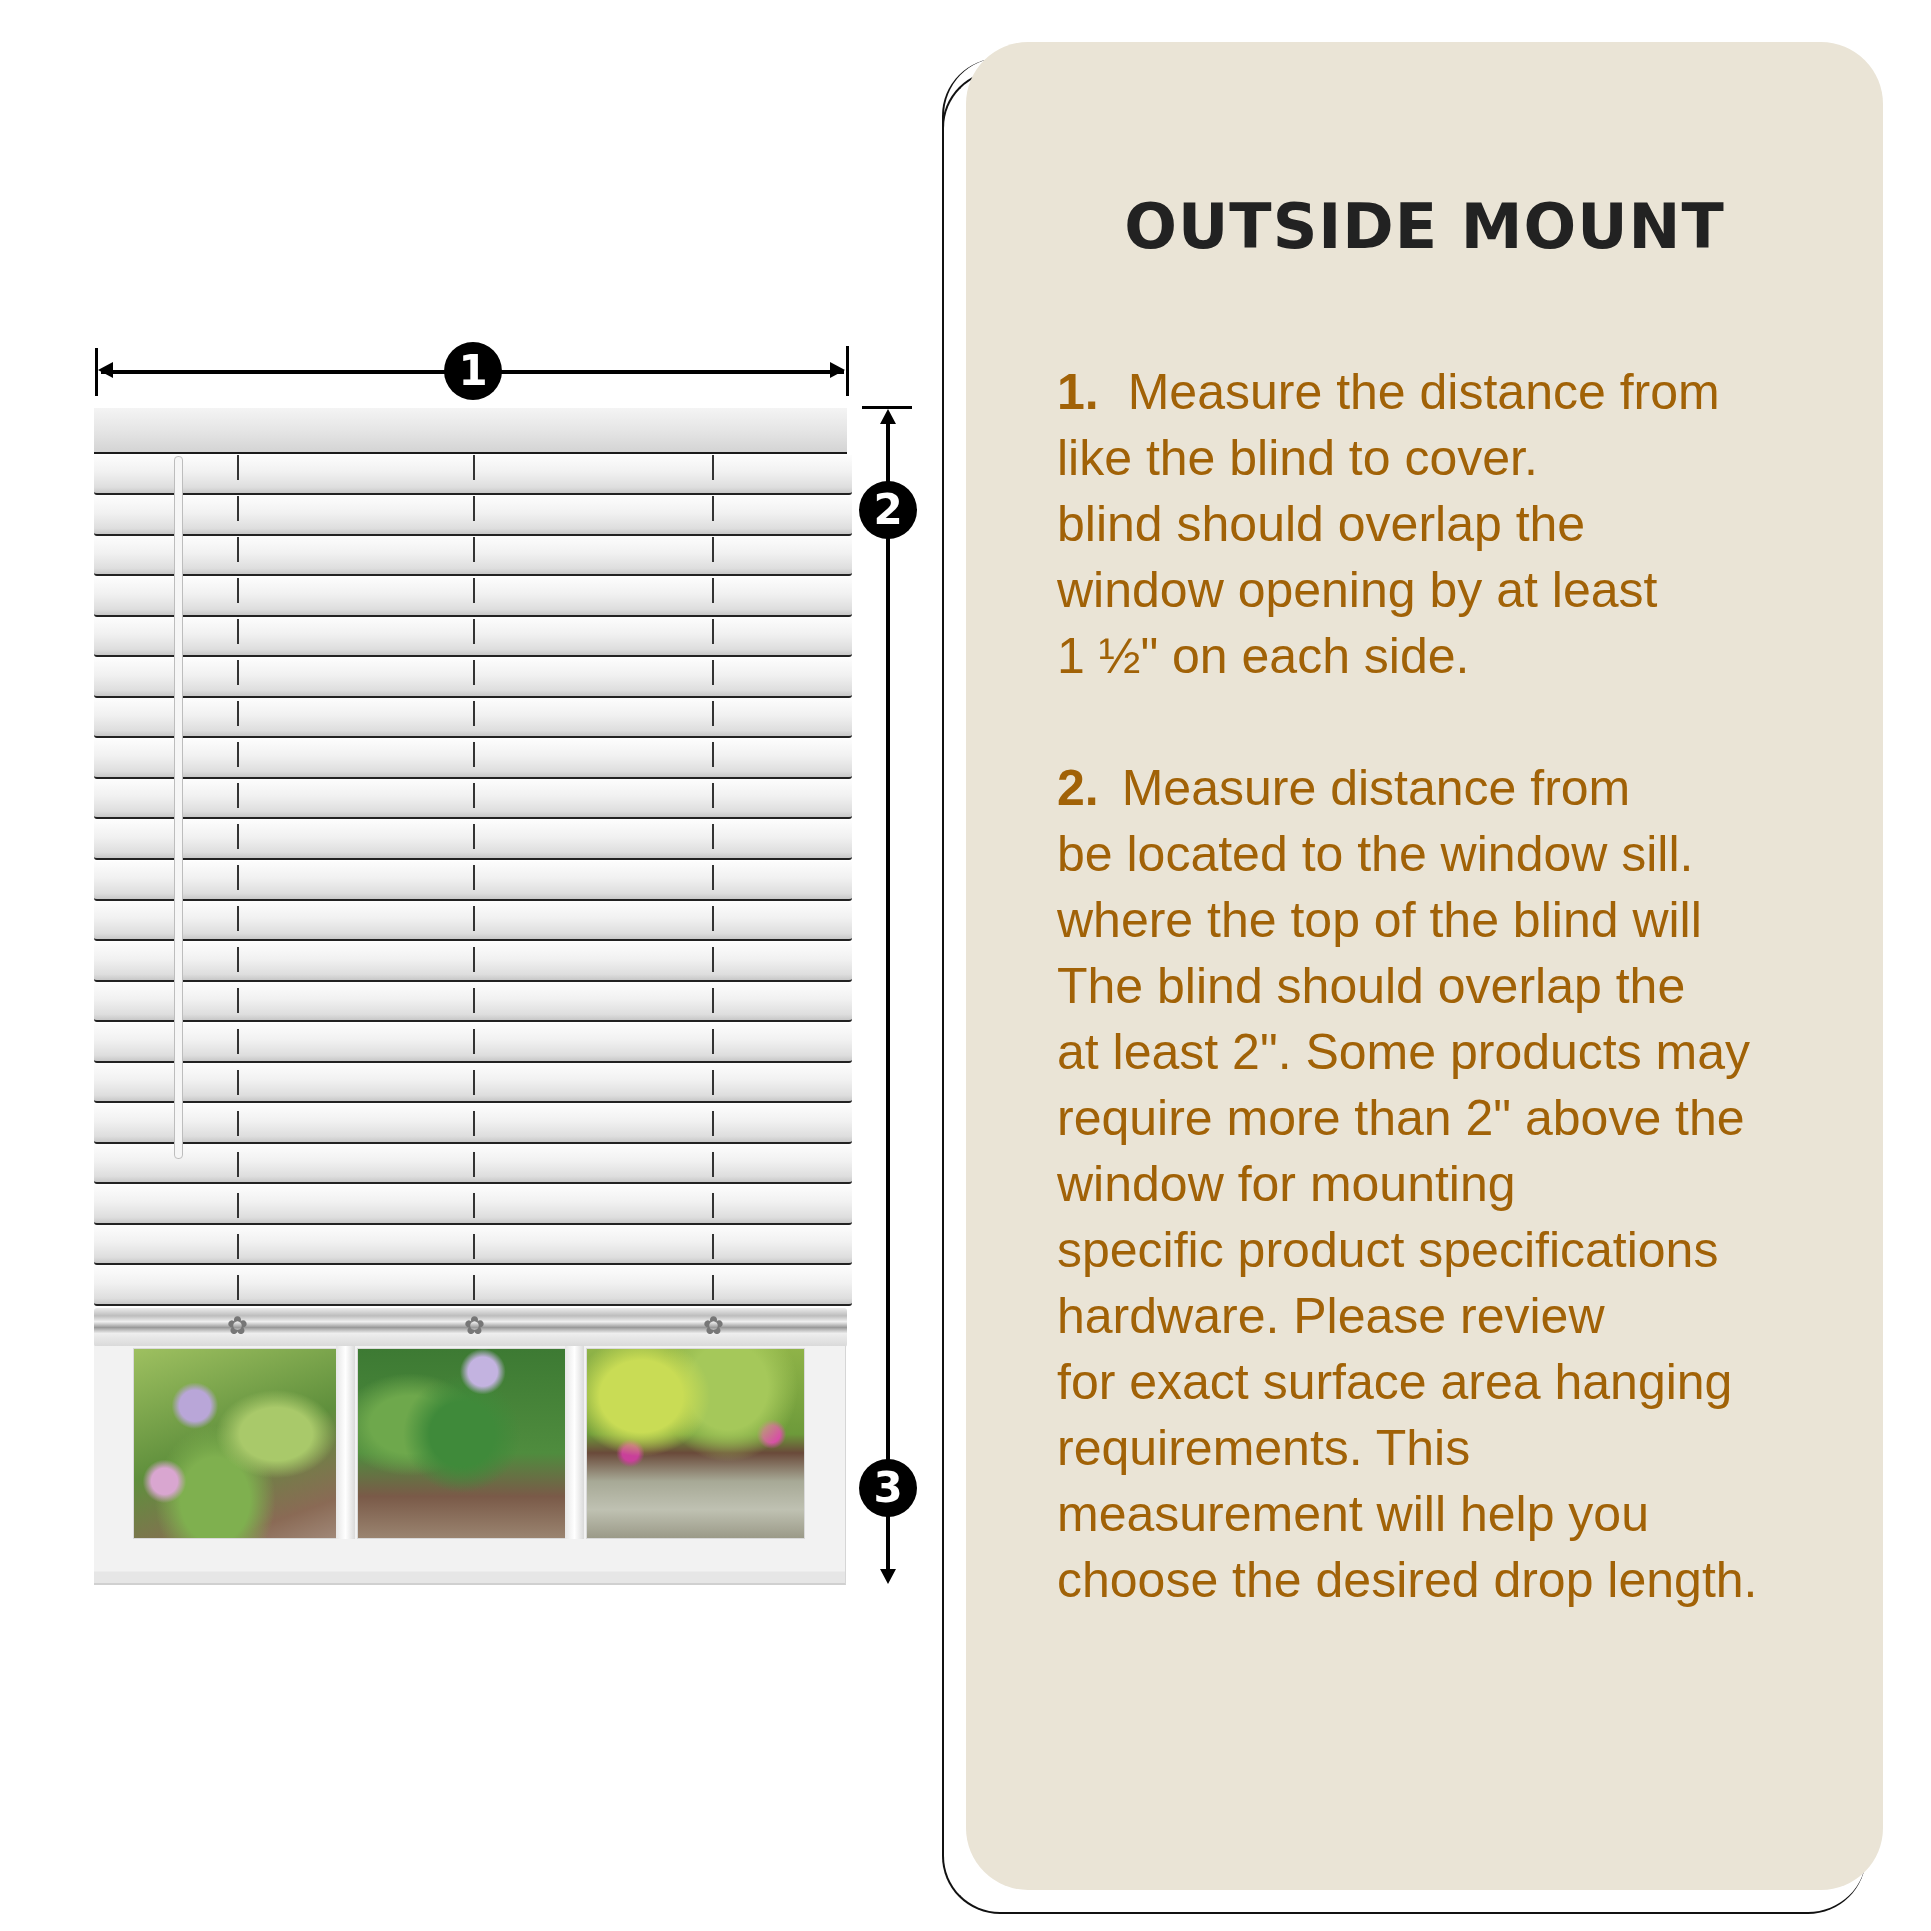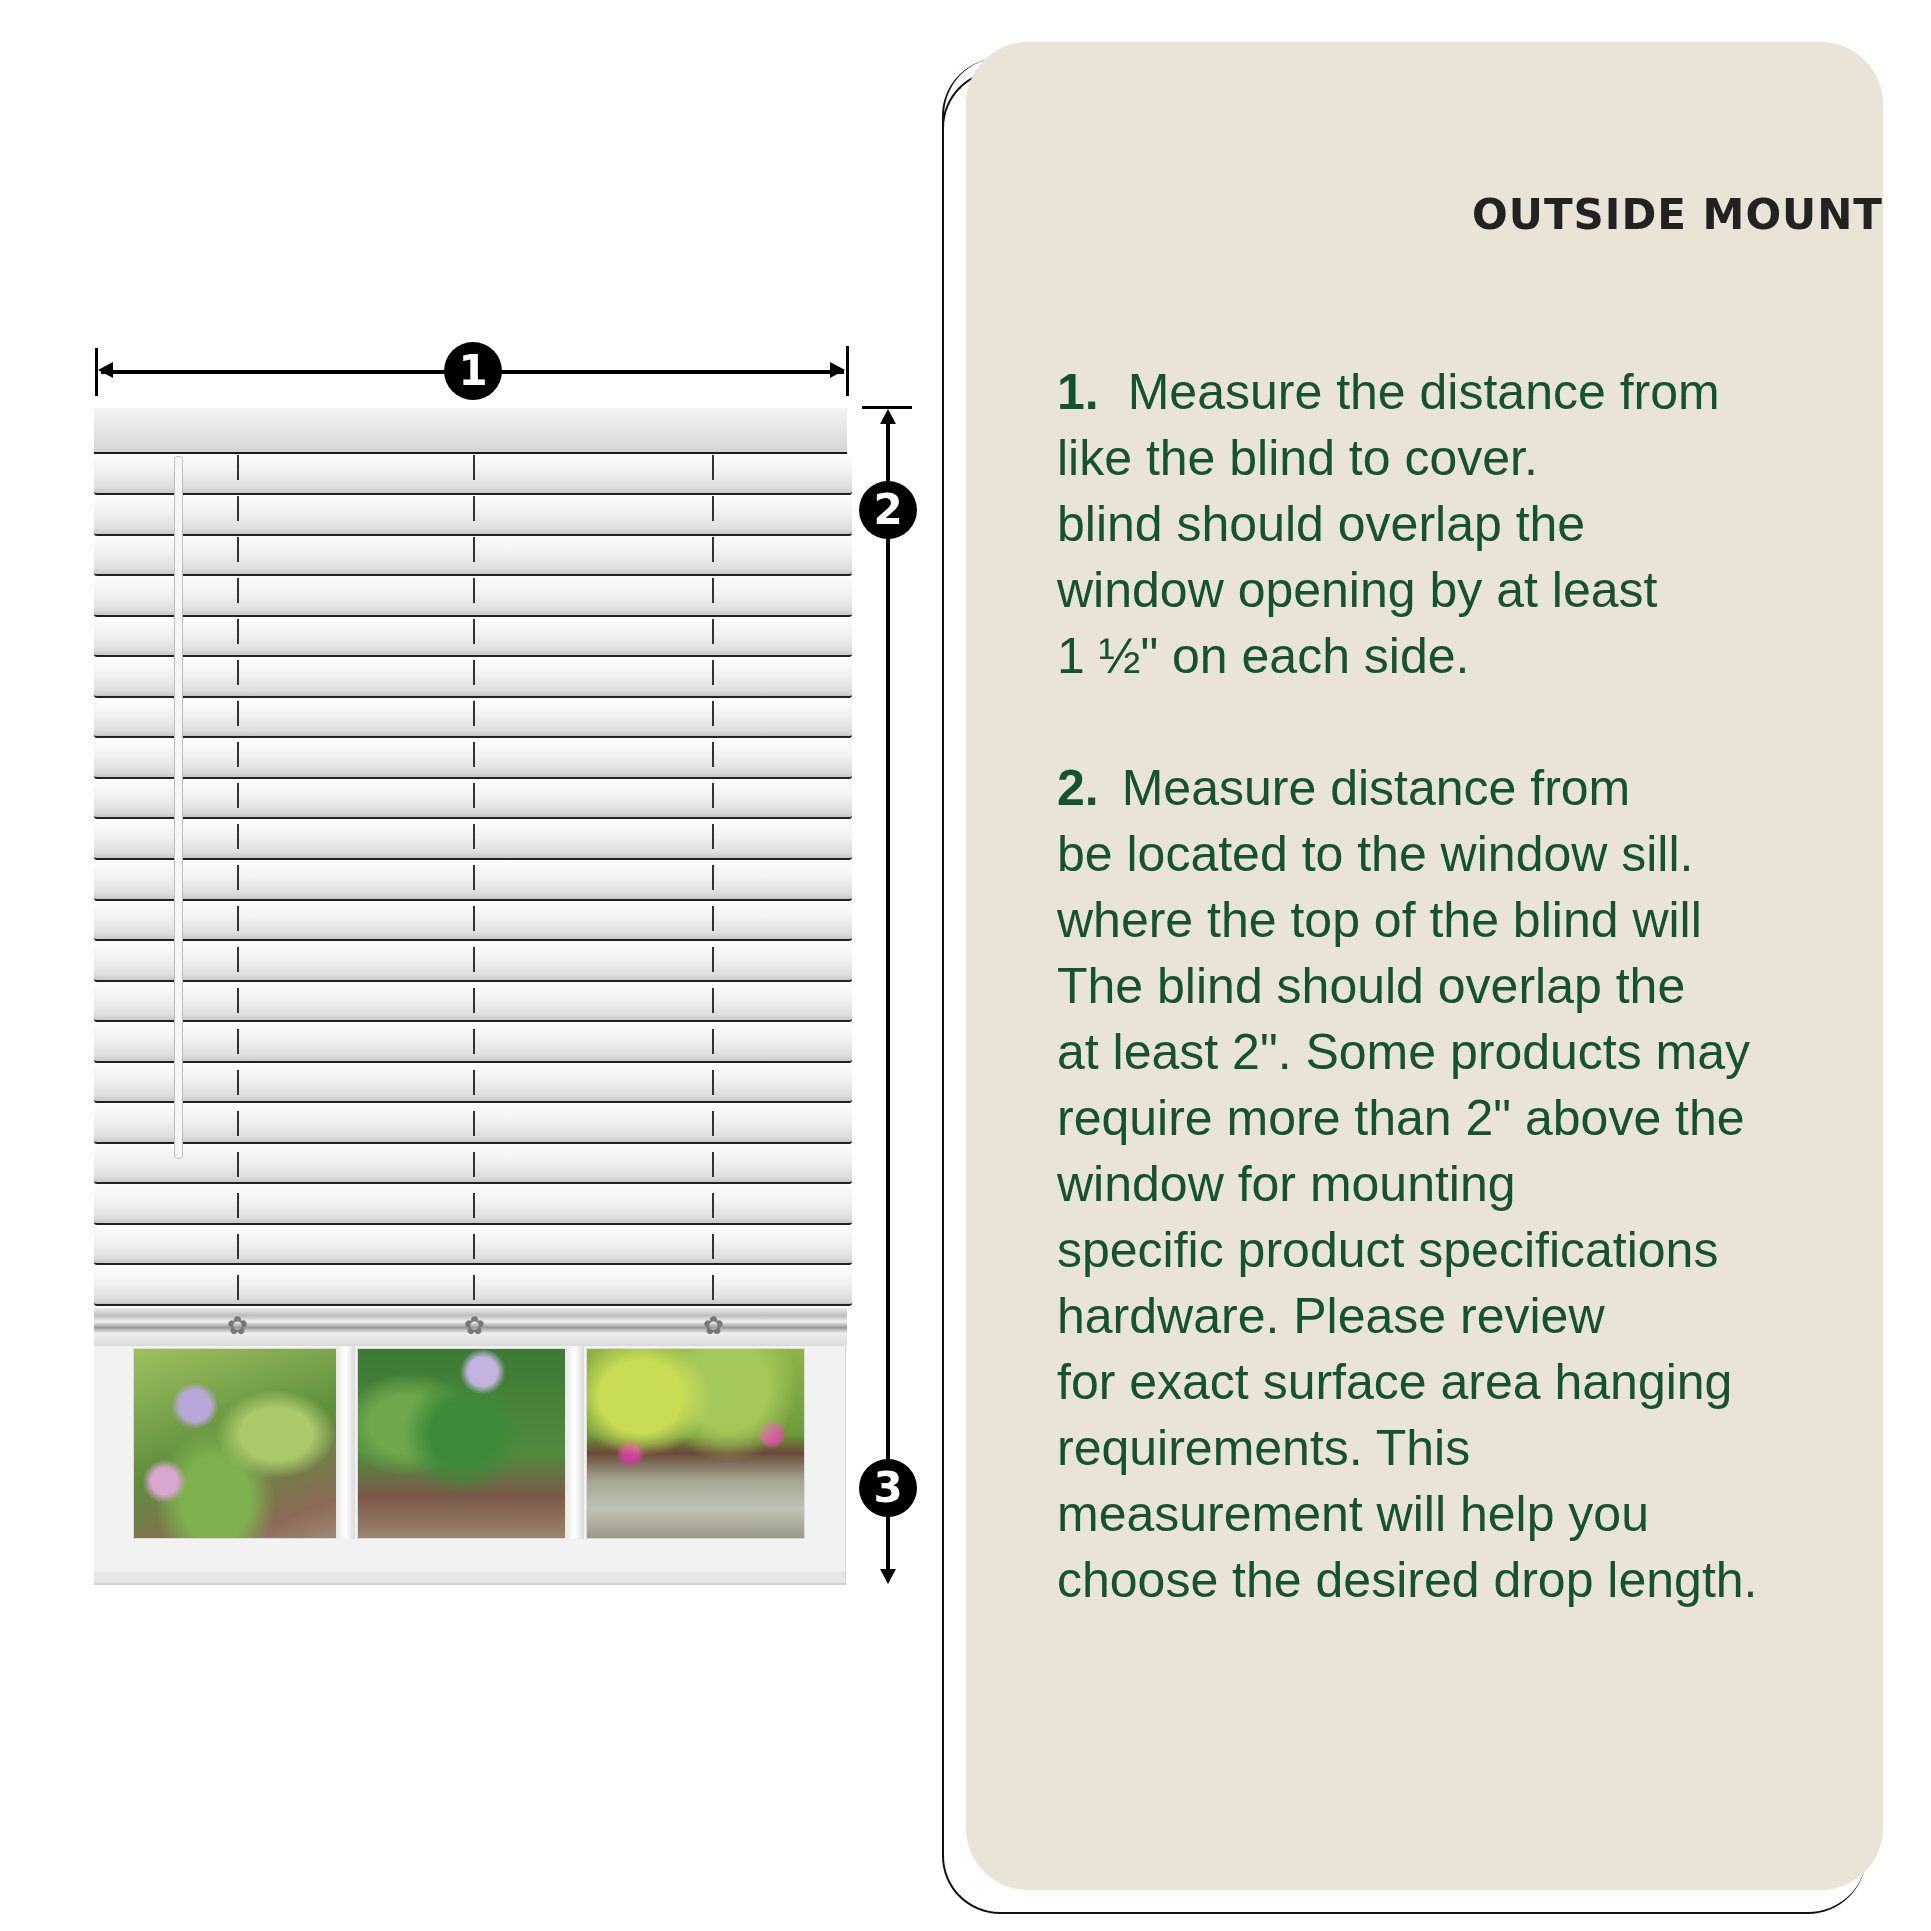--- a/index.html
+++ b/index.html
@@ -33,24 +33,24 @@
   .arrow-left { position:absolute; width:0; height:0; border-top:8.7px solid transparent; border-bottom:8.7px solid transparent; border-right:15.4px solid #000; }
   .arrow-right { position:absolute; width:0; height:0; border-top:8.7px solid transparent; border-bottom:8.7px solid transparent; border-left:15.4px solid #000; }
   .arrow-up { position:absolute; width:0; height:0; border-left:8.7px solid transparent; border-right:8.7px solid transparent; border-bottom:15.4px solid #000; }
   .arrow-down { position:absolute; width:0; height:0; border-left:8.7px solid transparent; border-right:8.7px solid transparent; border-top:15.4px solid #000; }
 
   
   .outline { position:absolute; left:942px; top:58px; width:922px; height:1854px;
     border:2.9px solid #111; border-radius:58px; border-right:none; border-top:none; }
   .outline-top { position:absolute; left:942px; top:70px; width:58px; height:58px; border-left:2.9px solid #111; border-top:2.9px solid #111; border-top-left-radius:58px; }
   .panel { position:absolute; left:966px; top:42px; width:917px; height:1848px; background:#eae4d6; border-radius:62px; }
-  .panel-title { position:absolute; left:0; top:148px; width:917px; text-align:right; font-family:"DejaVu Sans", sans-serif;
-    font-weight:bold; font-size:42px; letter-spacing:1px; color:#222; }
+  .panel-title { position:absolute; left:0; top:148px; width:917px; text-align:center; font-family:"DejaVu Sans", sans-serif;
+    font-weight:bold; font-size:62px; letter-spacing:1px; color:#222; }
   .instructions { position:absolute; left:91px; top:317px; width:792px; font-family:"Liberation Sans", sans-serif;
-    font-size:50px; line-height:66px; color:#14532d; }
+    font-size:50px; line-height:66px; color:#a16207; }
   .step { margin:0 0 66px 0; }
   .step-num { font-weight:bold; margin-right:29px; }
   .line { display:block; white-space:nowrap; }
 </style>
 </head>
 <body>
 
 <div class="hline" style="left:95px;top:348px;width:2.9px;height:48px;"></div>
 <div class="arrow-left" style="left:98px;top:362px;"></div>
 <div class="hline" style="left:101px;top:370px;width:743px;height:3.9px;"></div>

